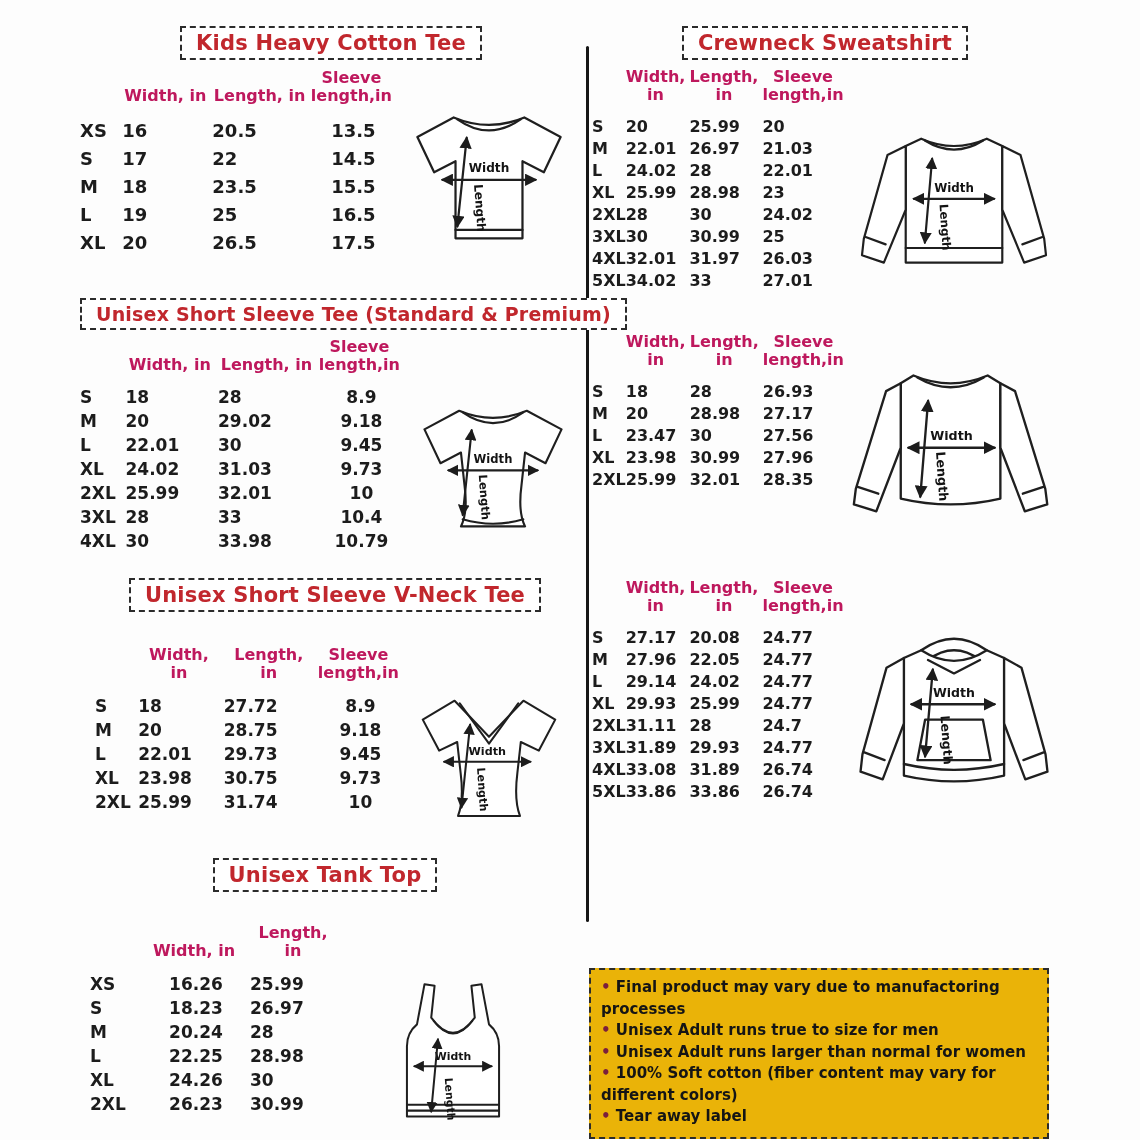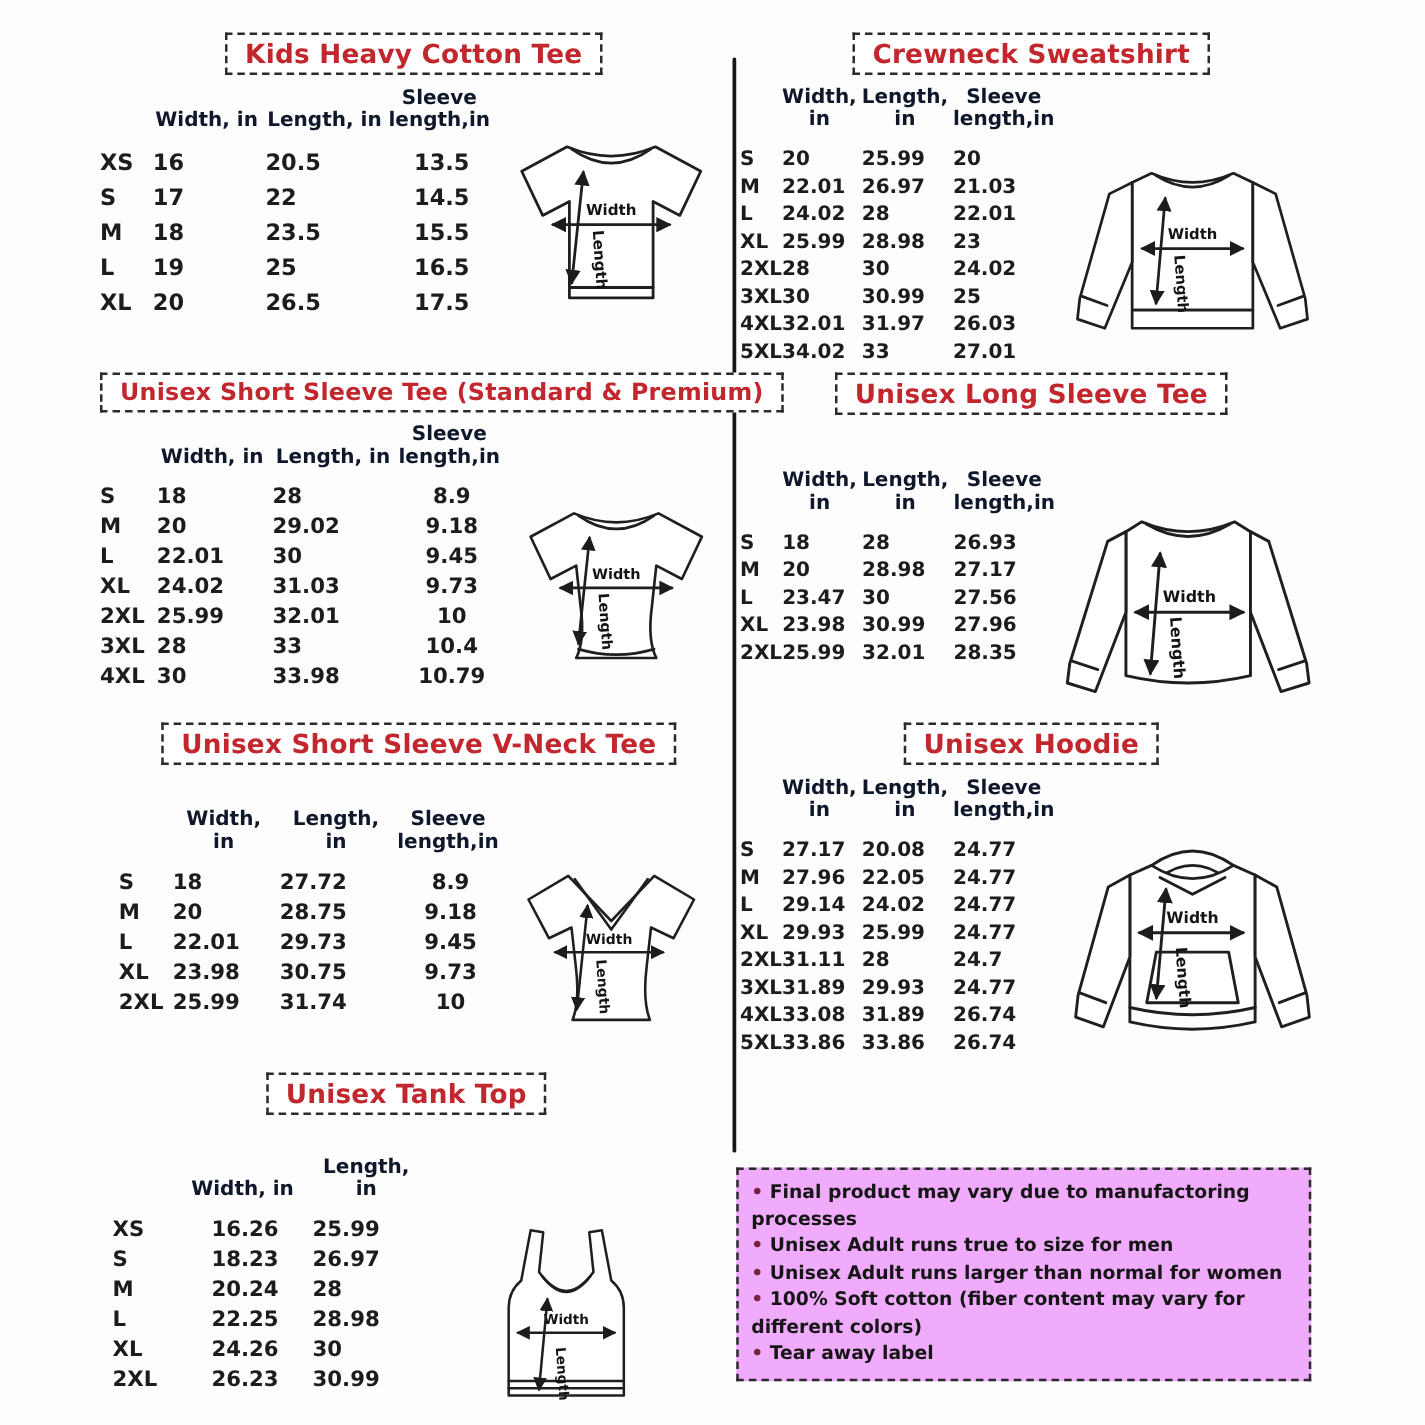--- a/index.html
+++ b/index.html
@@ -11,21 +11,21 @@
   .panel{position:absolute;}
   .title-wrap{text-align:center;margin-bottom:8px;}
   .title-box{
     display:inline-block;border:2px dashed #2b2b2b;background:#fff;
     padding:3px 14px;color:#c1272d;font-weight:700;font-size:21px;letter-spacing:.2px;white-space:nowrap;
   }
   .title-box.small{font-size:19px;text-align:center;}
   .body{display:flex;align-items:center;}
   table.size{border-collapse:collapse;}
   table.size th{
-    color:#0f172a;font-weight:700;text-align:center;vertical-align:bottom;
+    color:#be185d;font-weight:700;text-align:center;vertical-align:bottom;
     white-space:pre-line;padding:0 4px 12px 0;font-size:16px;line-height:1.1;
   }
   table.size td{font-weight:700;text-align:left;}
   
   .roomy td{font-size:18px;padding:3.5px 0;}
   .mid td{font-size:17px;padding:2px 0;}
   
   .compact th{font-size:15px;padding-bottom:10px;}
   .compact td{font-size:16px;padding:1.5px 0;}
   .t4 td:nth-child(1){width:48px;}
@@ -40,22 +40,22 @@
   .t3 td:nth-child(2){width:108px;text-align:center;}
   .t3 td:nth-child(3){width:90px;}
   
   svg.garment{flex:none;}
   .g path,.g ellipse{fill:#fff;stroke:#1f1f1f;stroke-width:2.4;stroke-linejoin:round;stroke-linecap:round;}
   .ln{fill:none !important;}
   .arw{fill:none;stroke:#1c1c1c;stroke-width:2.4;marker-start:url(#ah);marker-end:url(#ah);}
   svg text{font-family:"DejaVu Sans","Liberation Sans",sans-serif;font-size:13px;font-weight:700;fill:#141414;}
   
   .notes{
-    position:absolute;left:589px;top:934px;width:460px;
-    border:2px dashed #2b2b2b;background:#f0abfc;padding:7px 10px 9px 10px;box-sizing:border-box;
+    position:absolute;left:589px;top:968px;width:460px;
+    border:2px dashed #2b2b2b;background:#eab308;padding:7px 10px 9px 10px;box-sizing:border-box;
   }
   .notes ul{margin:0;padding:0;list-style:none;}
   .notes li{font-size:15px;font-weight:700;line-height:21.5px;color:#151515;}
   .notes li::before{content:"• ";color:#7a1f3d;}
 </style>
 </head>
 <body>
 
 <div class="canvas">
 
@@ -289,23 +289,20 @@
         </g>
         <g>
           <path class="arw" d="M76,58 L66,153"></path>
           <text transform="rotate(86 84 108)" x="84" y="108">Length</text>
         </g>
       </svg>
     </div>
   </section>
 
   <section class="panel" style="left:592px;top:298px;width:466px">
-    <div class="title-wrap">
-      <div class="title-box">Unisex Long Sleeve Tee</div>
-    </div>
     <div class="body">
       <table class="size compact t4r">
           <thead>
             <tr>
               <th></th>
               <th>Width, in</th>
               <th>Length, in</th>
               <th>Sleeve
 length,in</th>
             </tr>
@@ -419,23 +416,20 @@
         </g>
         <g>
           <path class="arw" d="M78,62 L68,158"></path>
           <text transform="rotate(86 86 112)" x="86" y="112">Length</text>
         </g>
       </svg>
     </div>
   </section>
 
   <section class="panel" style="left:592px;top:578px;width:466px">
-    <div class="title-wrap">
-      <div class="title-box">Unisex Hoodie</div>
-    </div>
     <div class="body">
       <table class="size compact t4r">
           <thead>
             <tr>
               <th></th>
               <th>Width, in</th>
               <th>Length, in</th>
               <th>Sleeve
 length,in</th>
             </tr>

